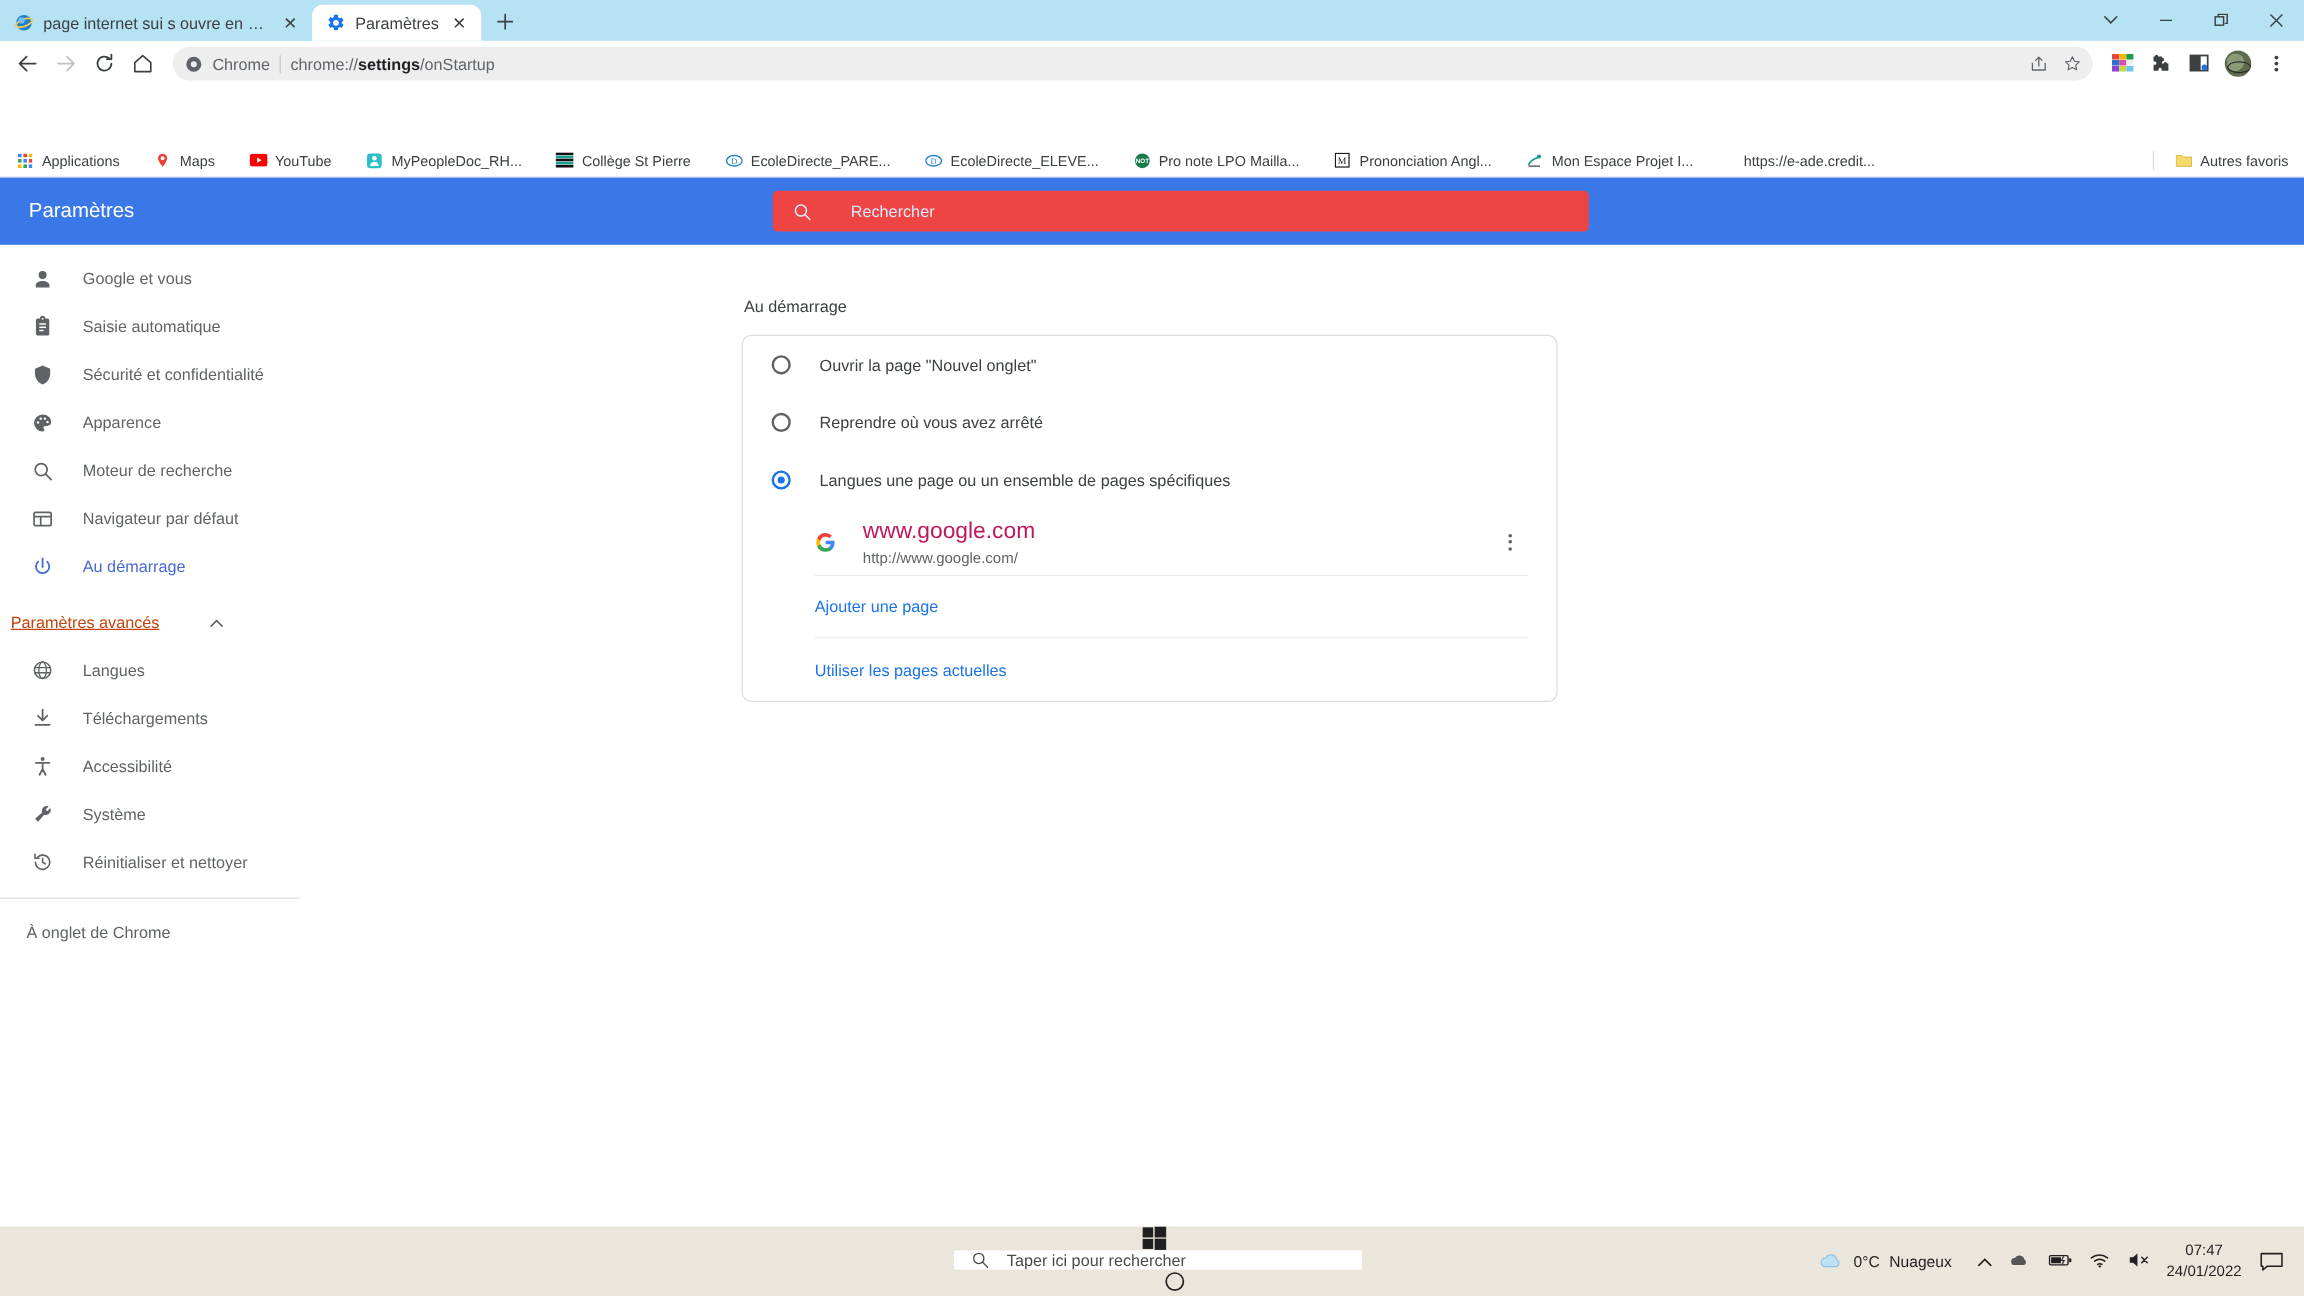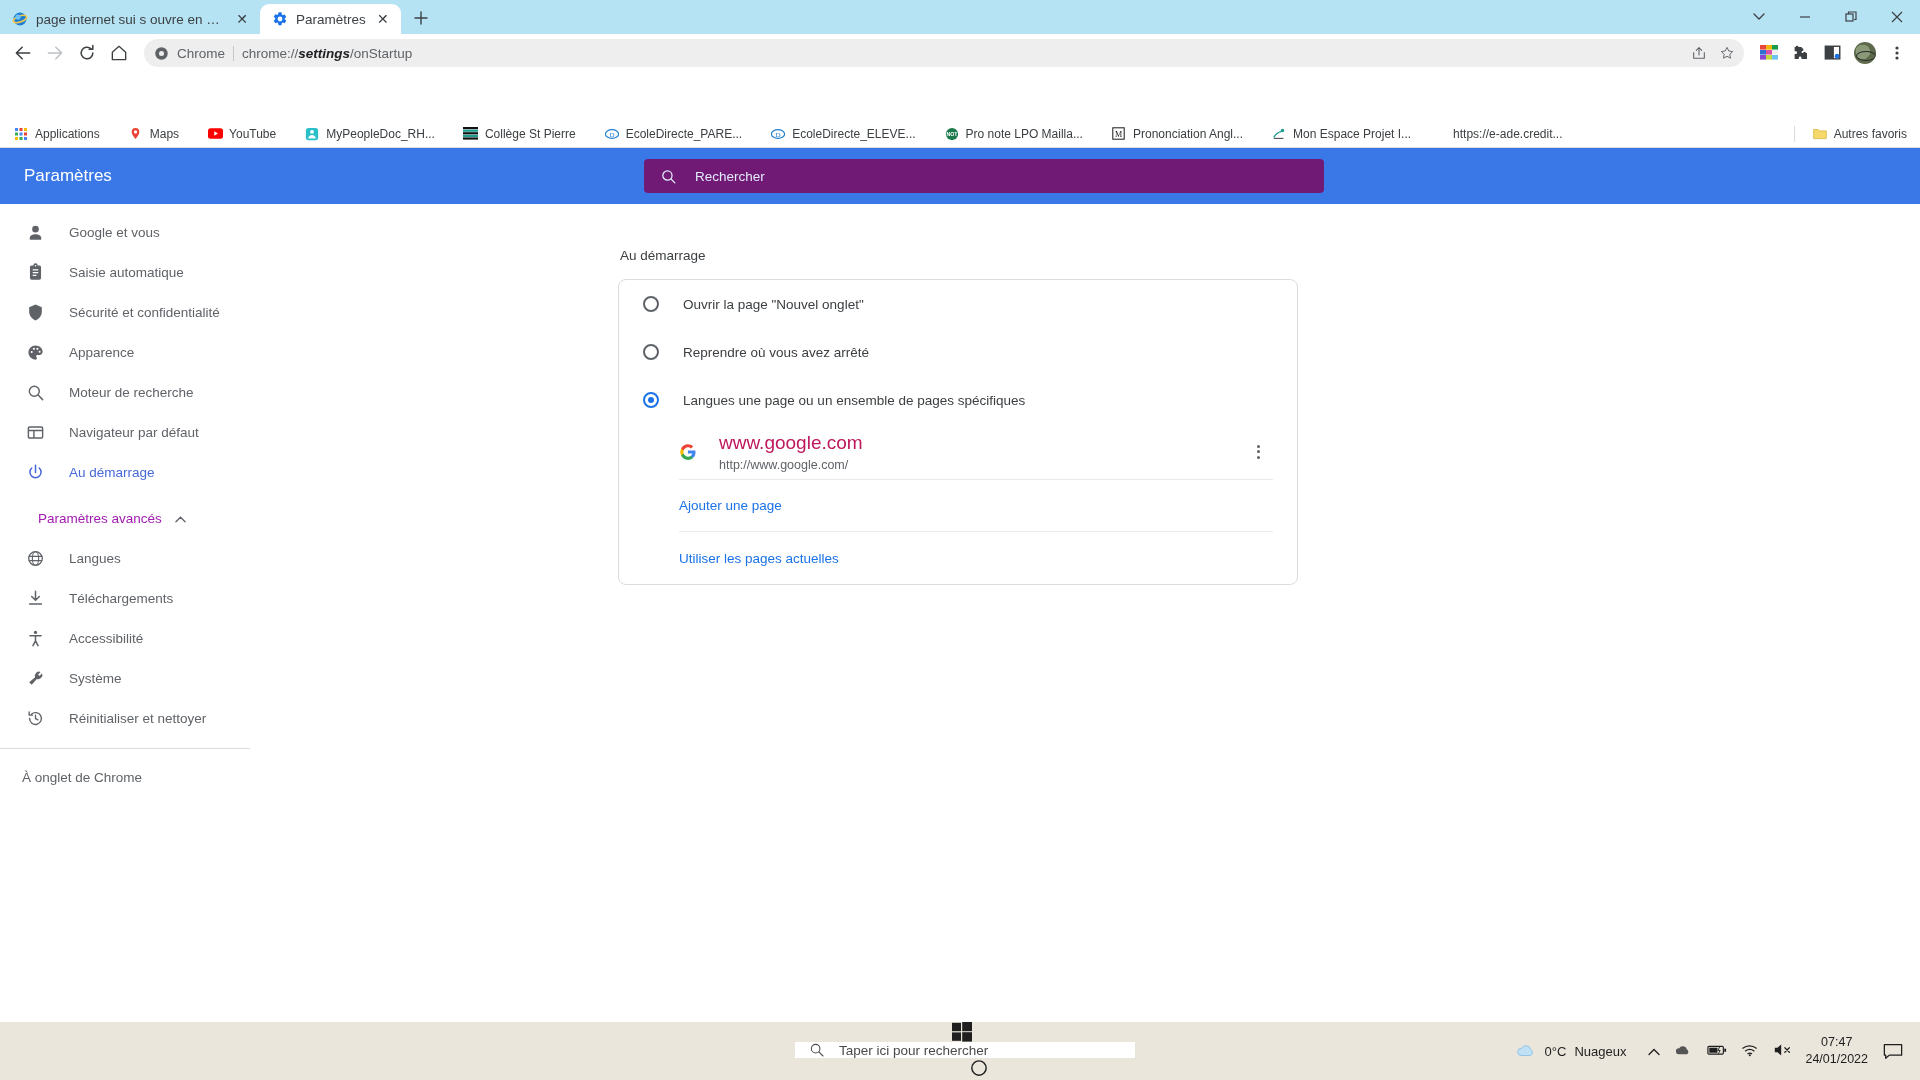--- a/index.html
+++ b/index.html
@@ -91,21 +91,21 @@
     font-size: 13.5px;
     color: #5f6368;
     position: relative;
   }
   #omnibox .chrome-tag { color: #5f6368; }
   #omnibox .vsep {
     width: 1px; height: 15px; background: #c4c7c5;
     display: inline-block;
   }
   #omnibox .url { color: #5f6368; }
-  #omnibox .url b { color: #202124; font-weight: 700; font-style: italic; }
+  #omnibox .url b { color: #202124; font-weight: 700; }
   #omnibox-right {
     position: absolute; right: 4px; top: 0;
     height: 28px; display: flex; align-items: center; gap: 2px;
   }
   .omni-icon {
     width: 26px; height: 26px;
     display: flex; align-items: center; justify-content: center;
     color: #5f6368;
   }
   #avatar {
@@ -160,26 +160,26 @@
   #settings-title {
     color: #ffffff;
     font-size: 17px;
     margin-left: 24px;
     width: 230px;
     flex: none;
   }
   #search-box {
     width: 680px;
     height: 34px;
-    background: #701a75;
+    background: #ef4444;
     border-radius: 4px;
     display: flex;
     align-items: center;
     padding: 0 16px;
-    gap: 18px;
+    gap: 32px;
     margin-left: 390px;
   }
   #search-box .ph { color: #e3ecfc; font-size: 13.5px; }
 
   
   #settings-body {
     display: flex;
     height: 836px;
     background: #ffffff;
   }
@@ -201,25 +201,26 @@
     border-radius: 0 20px 20px 0;
     color: #5f6368;
   }
   .nav-item.selected { color: #4668d6; font-weight: 500; }
   .nav-ico { width: 20px; height: 20px; flex: none; display:flex; align-items:center; justify-content:center;}
   .nav-group-header {
     height: 40px;
     display: flex;
     align-items: center;
     justify-content: space-between;
-    padding-left: 38px;
+    padding-left: 9px;
     padding-right: 70px;
     font-size: 13.5px;
-    color: #a21caf;
+    color: #c2410c;
     margin-top: 6px;
+    text-decoration: underline;
   }
   #sidebar hr {
     border: none;
     border-top: 1px solid #dadce0;
     margin: 10px 0 8px 0;
     width: 250px;
   }
   .nav-plain {
     height: 40px;
     display: flex;

